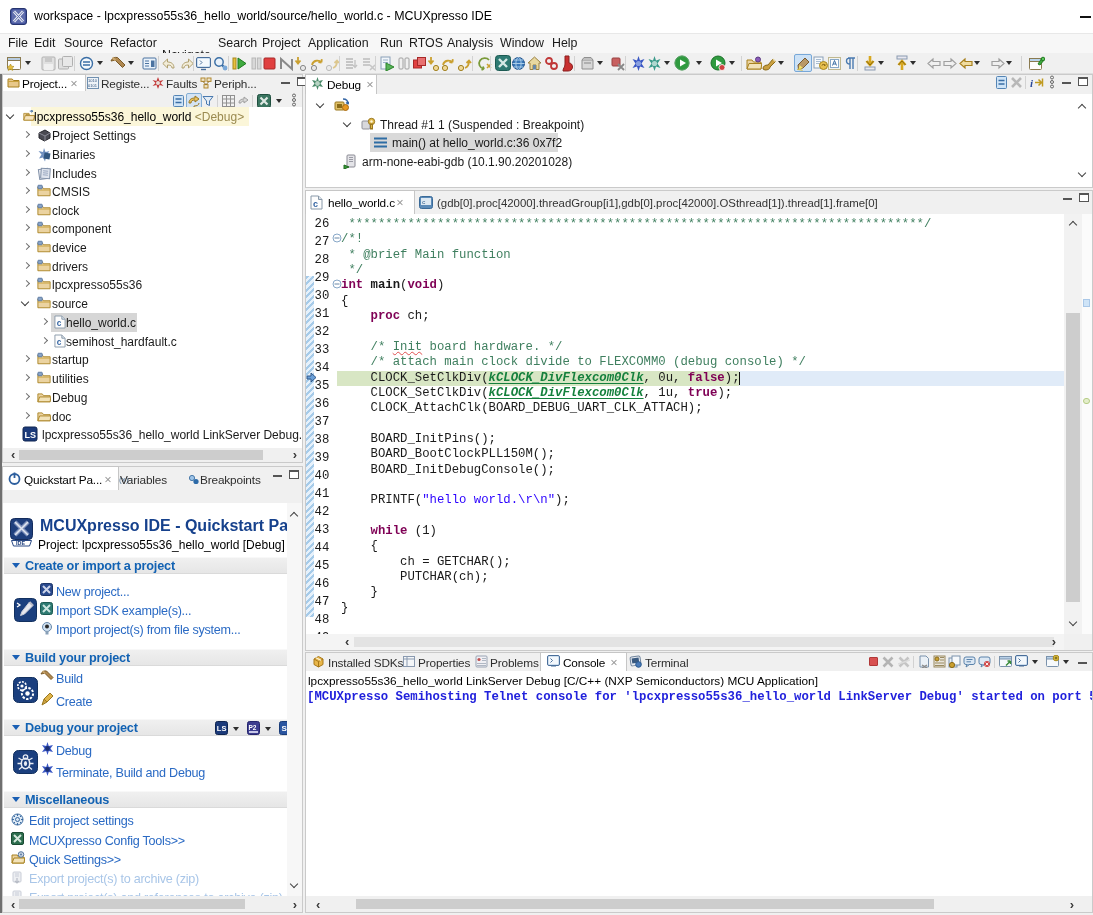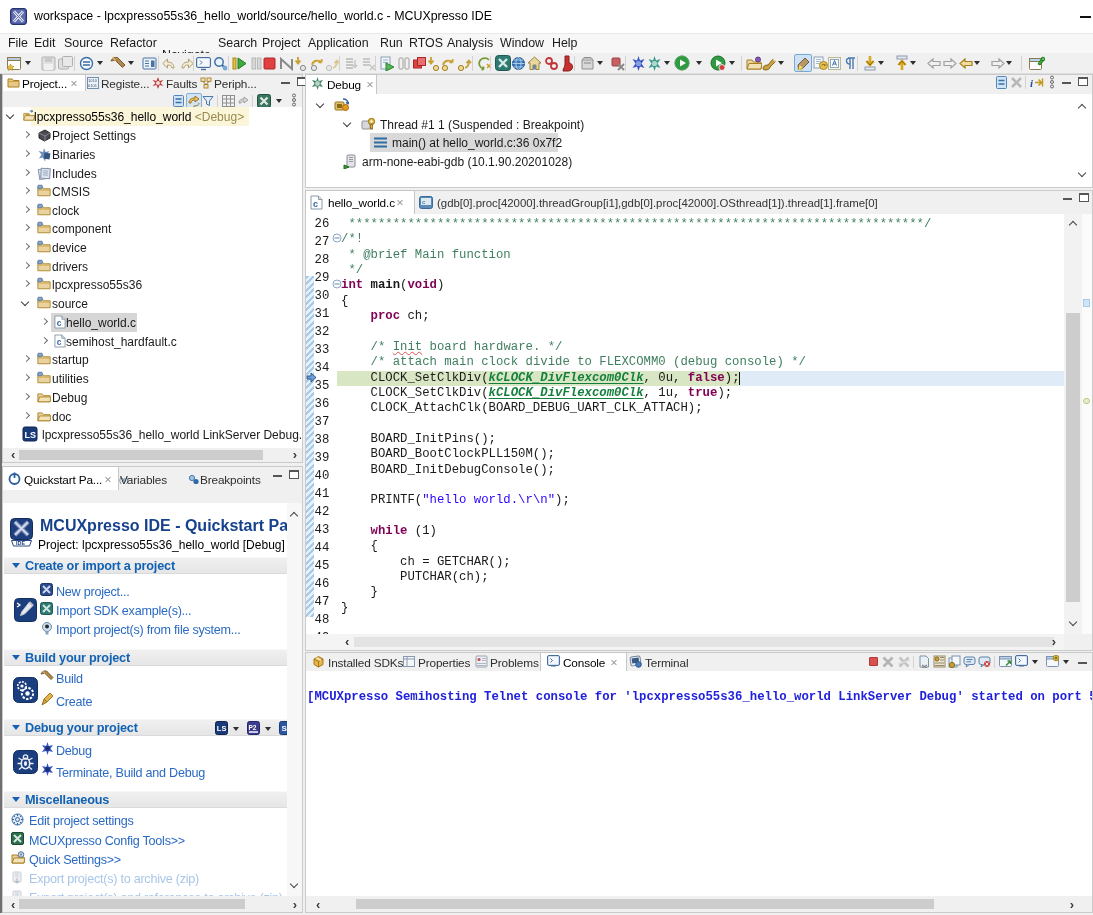--- a/index.html
+++ b/index.html
@@ -875,19 +875,20 @@
   <svg class="abs" style="left:1046px;top:655px" width="13" height="13" viewBox="0 0 13 13">
       <rect x="0.5" y="1.5" width="12" height="10" rx="1" fill="#f6f9fc" stroke="#7a92ac"></rect>
       <rect x="0.5" y="1.5" width="12" height="2.5" fill="#b8d0e8" stroke="#7a92ac"></rect>
       <circle cx="10" cy="3" r="2.8" fill="#e8c84a" stroke="#a88818"></circle>
       <path d="M10 1.5 L10 4.5 M8.5 3 L11.5 3" stroke="#6a5a10"></path>
     </svg>
   <div class="dd" style="left:1063px;top:660px"></div>
   <div class="mindash" style="left:1078px;top:658px"></div>
 </div>
 <div class="abs" style="left:306px;top:671px;width:786px;height:225px;background:#fff;overflow:hidden" id="conbody">
+  <span class="txt" style="left:2px;top:3px;font-size:11.8px;color:#000">lpcxpresso55s36_hello_world LinkServer Debug [C/C++ (NXP Semiconductors) MCU Application]</span>
   <span class="txt code" style="left:1px;top:19px;color:#2121dc;font-weight:bold">[MCUXpresso Semihosting Telnet console for 'lpcxpresso55s36_hello_world LinkServer Debug' started on port 51072]</span>
 </div>
 <div class="abs" style="left:306px;top:897px;width:770px;height:15px;background:#f0f0f0">
   <span class="sbar" style="left:10px;top:2px">‹</span>
   <div class="sbth" style="left:50px;top:2px;width:578px;height:10px"></div>
   <span class="sbar" style="right:2px;top:2px">›</span>
 </div>
 
 </body></html>

